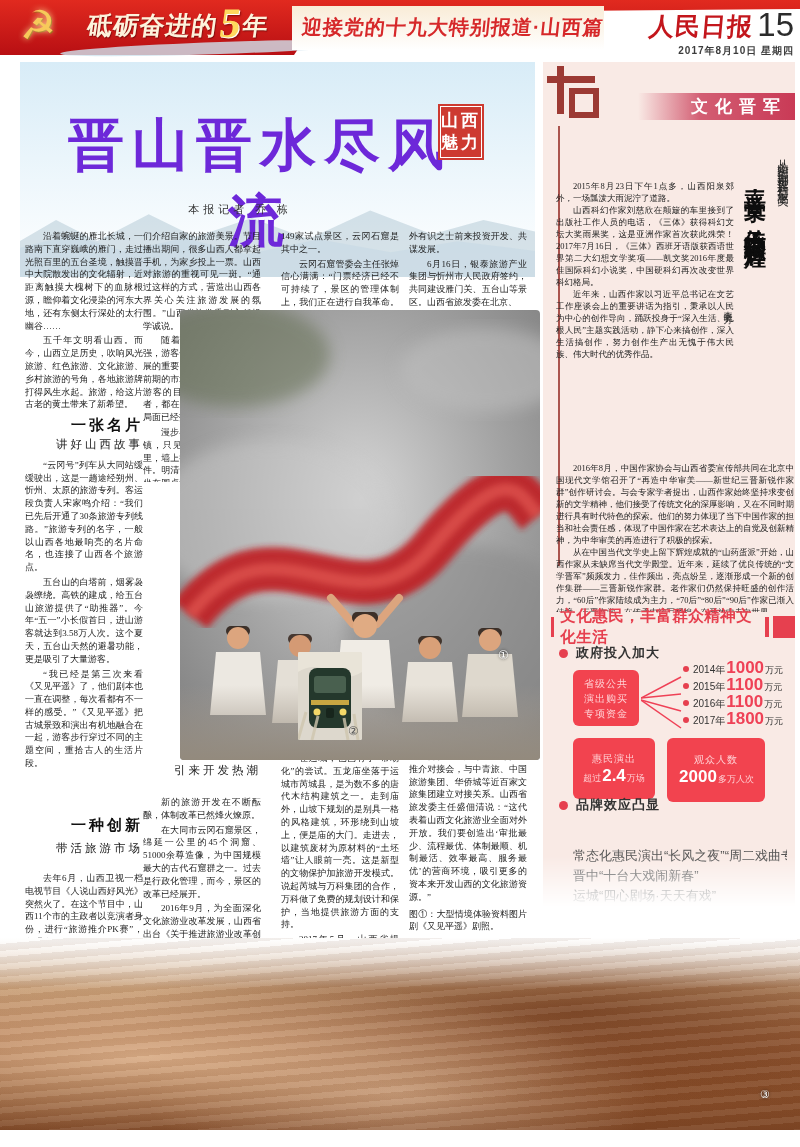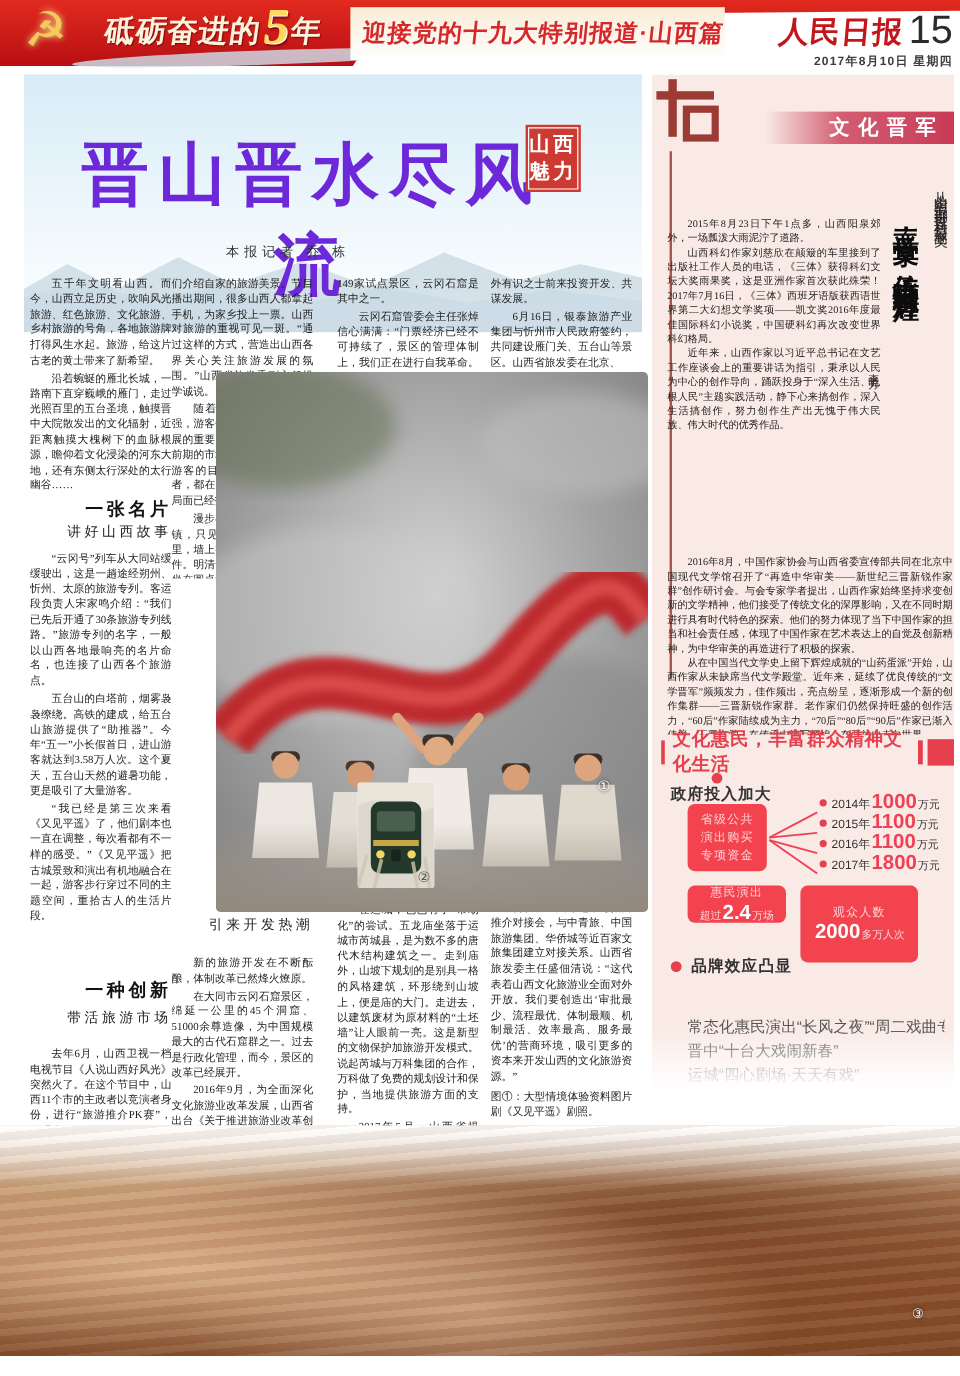--- a/index.html
+++ b/index.html
@@ -107,38 +107,38 @@
   #huimin-banner{left:8px;top:551px;width:244px;height:28px;display:flex;align-items:center;
     font-family:"Liberation Sans",sans-serif;}
   #huimin-banner .bar{width:4px;height:20px;background:#e6404f;margin-right:6px;}
   #huimin-banner .txt{font-size:15.5px;font-weight:bold;color:#e6404f;letter-spacing:.5px;}
   #huimin-banner .bar2{width:5px;height:20px;background:#e6404f;margin-left:6px;}
   #huimin-banner .block{width:26px;height:22px;background:#e6404f;margin-left:4px;}
   .bullet-row{position:absolute;display:flex;align-items:center;
     font-family:"Liberation Sans",sans-serif;}
   .bullet-row .dot{width:9px;height:9px;border-radius:50%;background:#e6404f;margin-right:8px;}
   .bullet-row .lbl{font-size:13px;font-weight:bold;color:#333;letter-spacing:1px;}
-  #bullet1{left:16px;top:582px;flex-direction:column;}
+  #bullet1{left:16px;top:582px;}
   #bullet2{left:16px;top:734px;}
   #fund-box{left:30px;top:608px;width:66px;height:56px;background:#f2434f;border-radius:6px;
     display:flex;flex-direction:column;justify-content:center;align-items:center;}
   #fund-box span{color:#ffd0d4;font-size:10px;line-height:15px;letter-spacing:1px;
     font-family:"Liberation Sans",sans-serif;}
   #fund-lines{left:98px;top:606px;}
   #fund-years{left:140px;top:598px;width:112px;font-family:"Liberation Sans",sans-serif;}
   .fund-row{display:flex;align-items:baseline;height:17px;}
   .fund-row .fdot{width:6px;height:6px;border-radius:50%;background:#e6404f;
     margin-right:4px;align-self:center;}
   .fund-row .yr{font-size:10px;color:#333;}
   .fund-row .amt{font-size:17px;font-weight:bold;color:#ef4156;line-height:16px;padding:0 1px;}
   .fund-row .un{font-size:9px;color:#333;}
   .stat-box{position:absolute;background:#f2434f;border-radius:6px;color:#fff;
     display:flex;flex-direction:column;justify-content:center;align-items:center;
     font-family:"Liberation Sans",sans-serif;}
-  #stat1{left:30px;top:676px;width:82px;height:31px;}
+  #stat1{left:30px;top:676px;width:82px;height:61px;}
   #stat2{left:124px;top:676px;width:98px;height:64px;}
   .stat-box .sl{font-size:10px;color:#ffd0d4;letter-spacing:1px;}
   .stat-box .sv{font-size:9px;color:#ffd0d4;}
   .stat-box .sv b{font-size:17px;color:#fff;padding:0 1px;}
   #brands{left:30px;top:784px;width:214px;font-size:13px;color:#555;line-height:20px;
     font-family:"Liberation Sans",sans-serif;}
   #brands div{white-space:nowrap;overflow:hidden;}
 
   
   #photo-falls{left:0;top:938px;width:800px;height:192px;
@@ -176,22 +176,22 @@
   <div class="mt" id="mt1"></div>
   <div class="mt" id="mt2"></div>
   <div class="abs" id="main-title">晋山晋水尽风流</div>
   <div class="abs" id="badge">
     <span>山西</span>
     <span>魅力</span>
   </div>
   <div class="abs" id="byline">本报记者 乔 栋</div>
 
   <div class="col" id="c1a">
+    <p>沿着蜿蜒的雁北长城，一路南下直穿巍峨的雁门，走过光照百里的五台圣境，触摸晋中大院散发出的文化辐射，近距离触摸大槐树下的血脉根源，瞻仰着文化浸染的河东大地，还有东侧太行深处的太行幽谷……</p>
     <p>五千年文明看山西。而今，山西立足历史，吹响风光旅游、红色旅游、文化旅游、乡村旅游的号角，各地旅游牌打得风生水起。旅游，给这片古老的黄土带来了新希望。</p>
-    <p>沿着蜿蜒的雁北长城，一路南下直穿巍峨的雁门，走过光照百里的五台圣境，触摸晋中大院散发出的文化辐射，近距离触摸大槐树下的血脉根源，瞻仰着文化浸染的河东大地，还有东侧太行深处的太行幽谷……</p>
     <div class="subhead" style="position:static;margin:8px 0;">
       <div class="h1">一张名片</div>
       <div class="h2">讲好山西故事</div>
     </div>
     <p>“云冈号”列车从大同站缓缓驶出，这是一趟途经朔州、忻州、太原的旅游专列。客运段负责人宋家鸣介绍：“我们已先后开通了30条旅游专列线路。”旅游专列的名字，一般以山西各地最响亮的名片命名，也连接了山西各个旅游点。</p>
     <p>五台山的白塔前，烟雾袅袅缭绕。高铁的建成，给五台山旅游提供了“助推器”。今年“五一”小长假首日，进山游客就达到3.58万人次。这个夏天，五台山天然的避暑功能，更是吸引了大量游客。</p>
     <p>“我已经是第三次来看《又见平遥》了，他们剧本也一直在调整，每次看都有不一样的感受。”《又见平遥》把古城景致和演出有机地融合在一起，游客步行穿过不同的主题空间，重拾古人的生活片段。</p>
 
   </div>
   <div class="subhead" id="head2">

